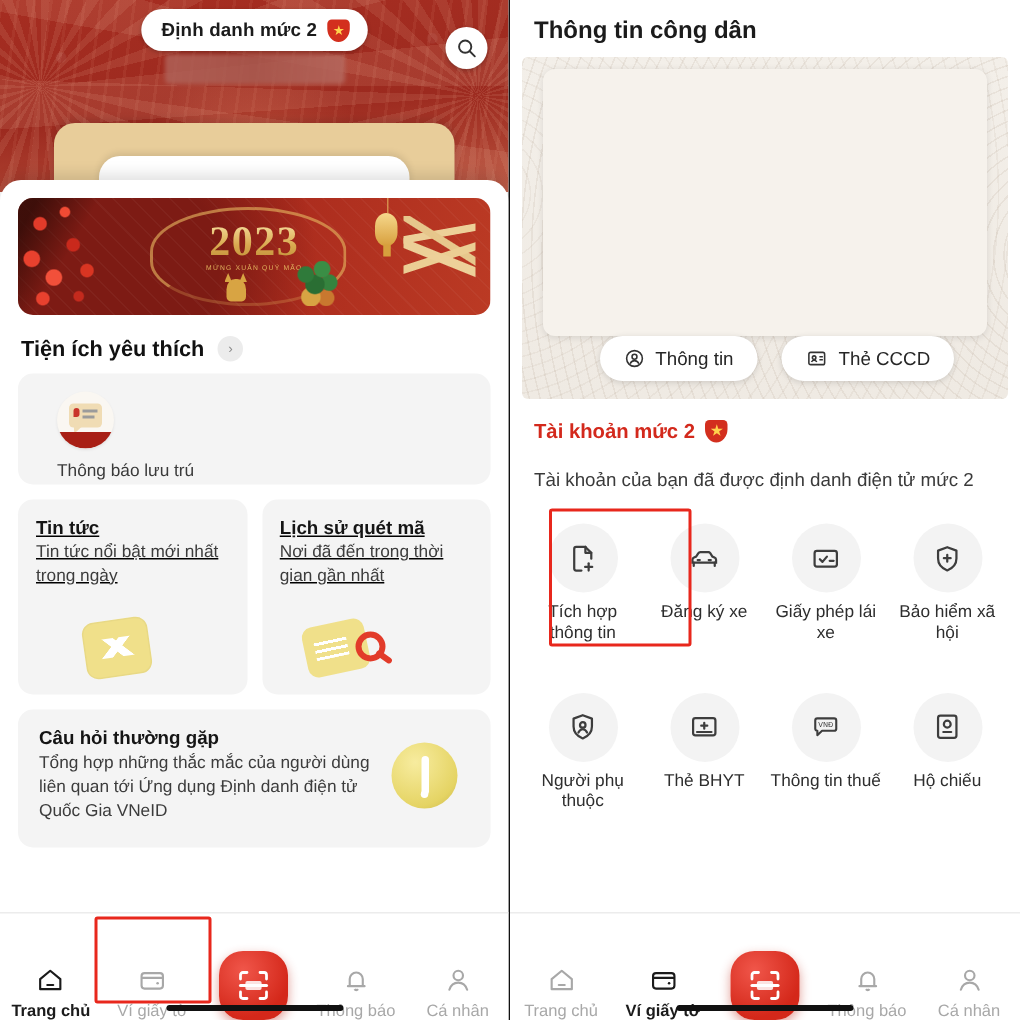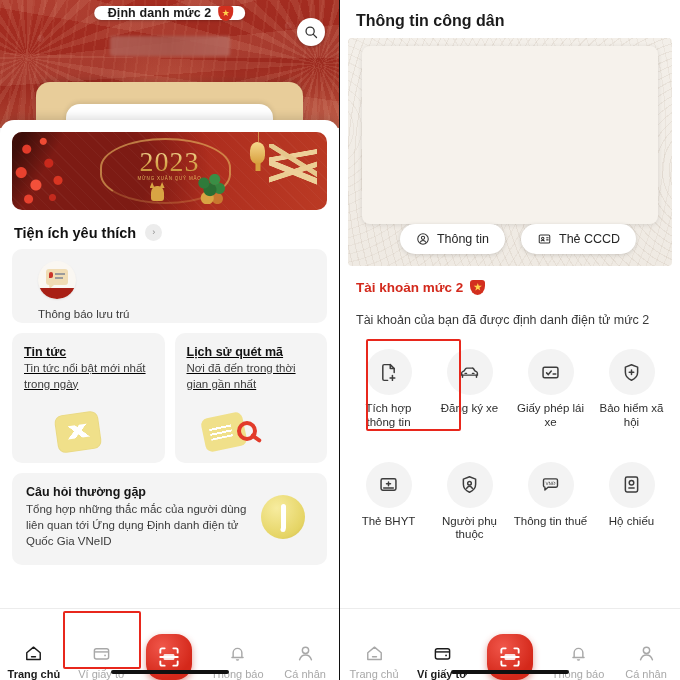--- a/index.html
+++ b/index.html
@@ -30,21 +30,21 @@
       repeating-linear-gradient(98deg, rgba(255,190,160,.07) 0 2px, transparent 2px 11px),
       linear-gradient(175deg,#a62d21 0%,#9c2a1f 55%,#b8503c 100%);
   }
   .hero:after{
     content:""; position:absolute; left:50%; transform:translateX(-50%);
     top:34px; width:150px; height:120px; border-radius:50%;
     background:radial-gradient(ellipse at center, rgba(255,160,120,.22), transparent 65%);
   }
   .badge-pill {
     position:absolute; top:6px; left:50%; transform:translateX(-50%);
-    background:#fff; border-radius:20px; height:14px;
+    background:#fff; border-radius:20px; height:28px;
     display:flex; align-items:center; gap:7px;
     padding:0 12px 0 14px;
     box-shadow:0 1px 3px rgba(0,0,0,.22);
     z-index:6;
   }
   .badge-pill span.txt { font-size:12.5px; font-weight:700; color:#1b1b1b; letter-spacing:.1px; }
   .shield {
     width:15px;height:15px;position:relative;flex:0 0 auto;
     background:#d32f1e;
     border-radius:3px 3px 50% 50%/3px 3px 60% 60%;
@@ -100,21 +100,21 @@
       radial-gradient(circle at 44% 84%, #c42a1d 0 3px, transparent 4px),
       linear-gradient(120deg, rgba(40,10,6,.75) 0 10%, transparent 40%);
   }
   .tb-arc{
     position:absolute; left:88px; right:96px; top:6px; bottom:6px;
     border:2px solid rgba(226,176,92,.65); border-radius:50%/45%;
     border-bottom-color:rgba(226,176,92,.28);
   }
   .tb-year {
     position:absolute; left:50%; transform:translateX(-50%); top:14px;
-    font-size:28px; font-weight:400; letter-spacing:1px;
+    font-size:28px; font-weight:700; letter-spacing:1px;
     background:linear-gradient(180deg,#fbe7ab,#d9a94f 55%,#b88630);
     -webkit-background-clip:text; background-clip:text; color:transparent;
     font-family:"Liberation Serif", serif;
   }
   .tb-sub{
     position:absolute; left:50%; transform:translateX(-50%); top:44px;
     font-size:4.5px; letter-spacing:.8px; color:#e0b05c; white-space:nowrap;
   }
   .tb-cat{
     position:absolute; left:44%; bottom:9px; width:13px;height:15px;
@@ -510,37 +510,37 @@
               <path d="M12 3.2l7 2.6v6c0 4.2-2.9 7.4-7 9.1-4.1-1.7-7-4.9-7-9.1v-6z"></path>
               <line x1="12" y1="9" x2="12" y2="14.2"></line>
               <line x1="9.4" y1="11.6" x2="14.6" y2="11.6"></line>
             </svg>
         </span>
         <span class="cl">Bảo hiểm xã hội</span>
       </div>
       <div class="cell">
         <span class="circ">
           <svg width="21" height="21" viewBox="0 0 24 24" fill="none" stroke="currentColor" stroke-width="1.7" stroke-linecap="round" stroke-linejoin="round">
+              <path d="M12 3.2l7 2.6v6c0 4.2-2.9 7.4-7 9.1-4.1-1.7-7-4.9-7-9.1v-6z"></path>
+              <circle cx="12" cy="10.6" r="2.1"></circle>
+              <path d="M8.7 16.4c.8-1.7 2-2.5 3.3-2.5s2.5.8 3.3 2.5"></path>
+            </svg>
+        </span>
+        <span class="cl">Người phụ thuộc</span>
+      </div>
+      <div class="cell">
+        <span class="circ">
+          <svg width="21" height="21" viewBox="0 0 24 24" fill="none" stroke="currentColor" stroke-width="1.7" stroke-linecap="round" stroke-linejoin="round">
               <rect x="3.5" y="5.5" width="17" height="13" rx="1.8"></rect>
               <line x1="12" y1="9" x2="12" y2="13.5"></line>
               <line x1="9.7" y1="11.2" x2="14.3" y2="11.2"></line>
               <line x1="6.5" y1="16" x2="17.5" y2="16"></line>
             </svg>
         </span>
         <span class="cl">Thẻ BHYT</span>
-      </div>
-      <div class="cell">
-        <span class="circ">
-          <svg width="21" height="21" viewBox="0 0 24 24" fill="none" stroke="currentColor" stroke-width="1.7" stroke-linecap="round" stroke-linejoin="round">
-              <path d="M12 3.2l7 2.6v6c0 4.2-2.9 7.4-7 9.1-4.1-1.7-7-4.9-7-9.1v-6z"></path>
-              <circle cx="12" cy="10.6" r="2.1"></circle>
-              <path d="M8.7 16.4c.8-1.7 2-2.5 3.3-2.5s2.5.8 3.3 2.5"></path>
-            </svg>
-        </span>
-        <span class="cl">Người phụ thuộc</span>
       </div>
       <div class="cell">
         <span class="circ">
           <svg width="21" height="21" viewBox="0 0 24 24" fill="none" stroke="currentColor" stroke-width="1.6" stroke-linejoin="round">
               <path d="M4 7.2a1.6 1.6 0 0 1 1.6-1.6h12.8A1.6 1.6 0 0 1 20 7.2v6.3a1.6 1.6 0 0 1-1.6 1.6H9.2L5.6 18.4V15H5.6A1.6 1.6 0 0 1 4 13.5z"></path>
               <text x="12" y="12.1" font-size="5.2" text-anchor="middle" fill="currentColor" stroke="none" font-family="DejaVu Sans, sans-serif">VNĐ</text>
             </svg>
         </span>
         <span class="cl">Thông tin thuế</span>
       </div>

